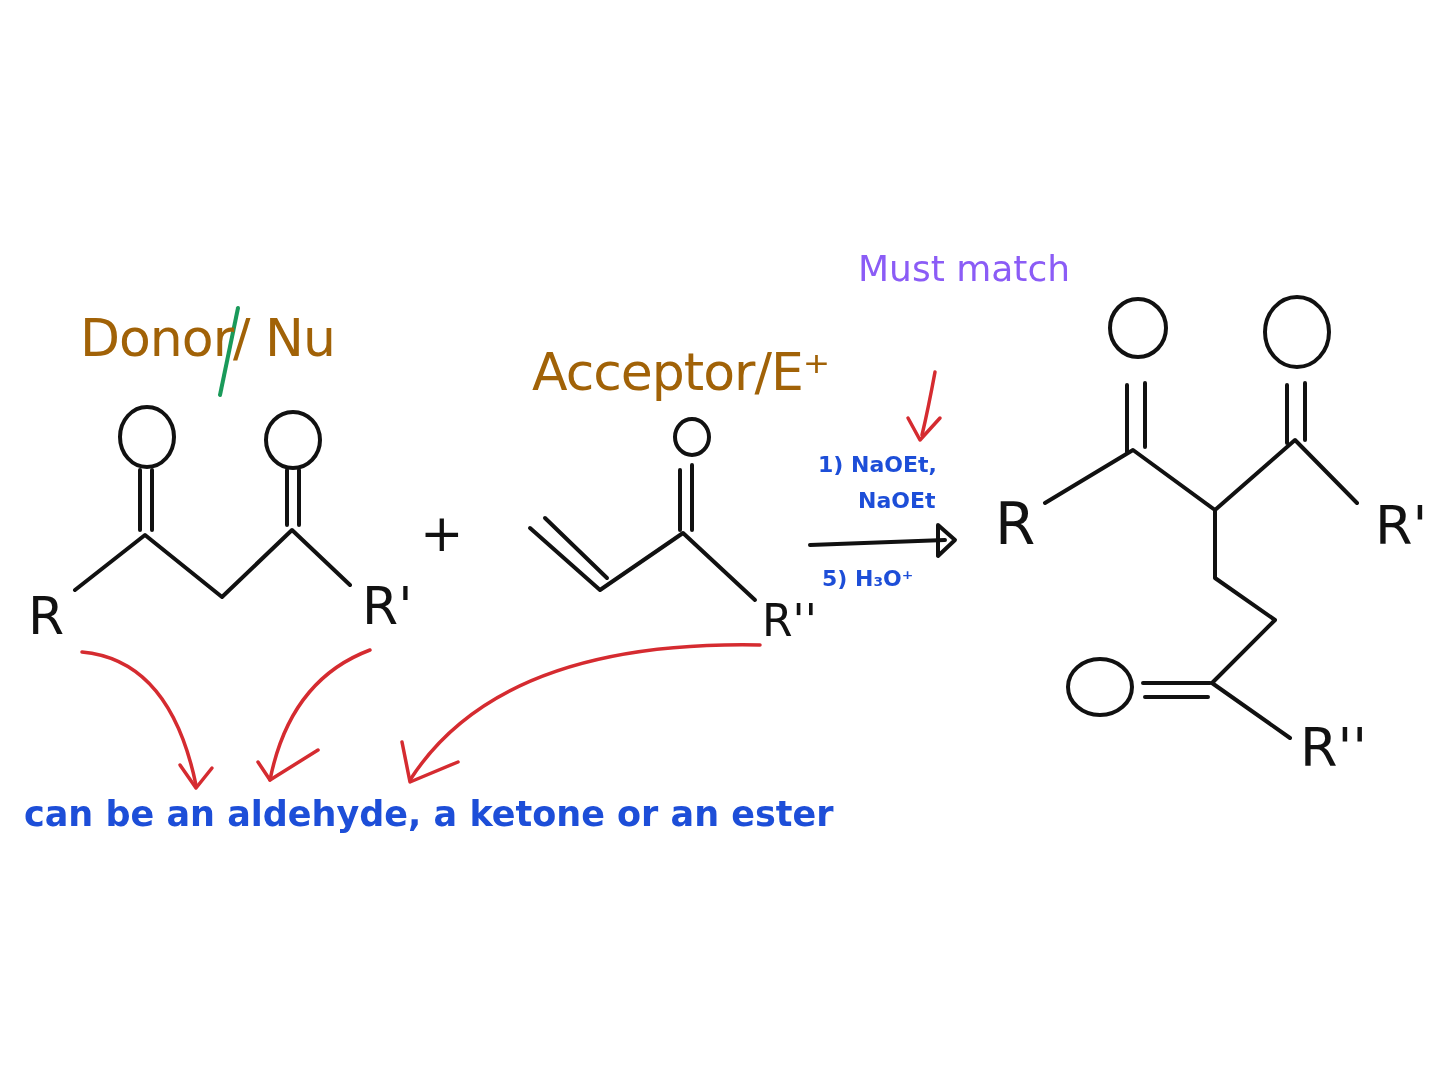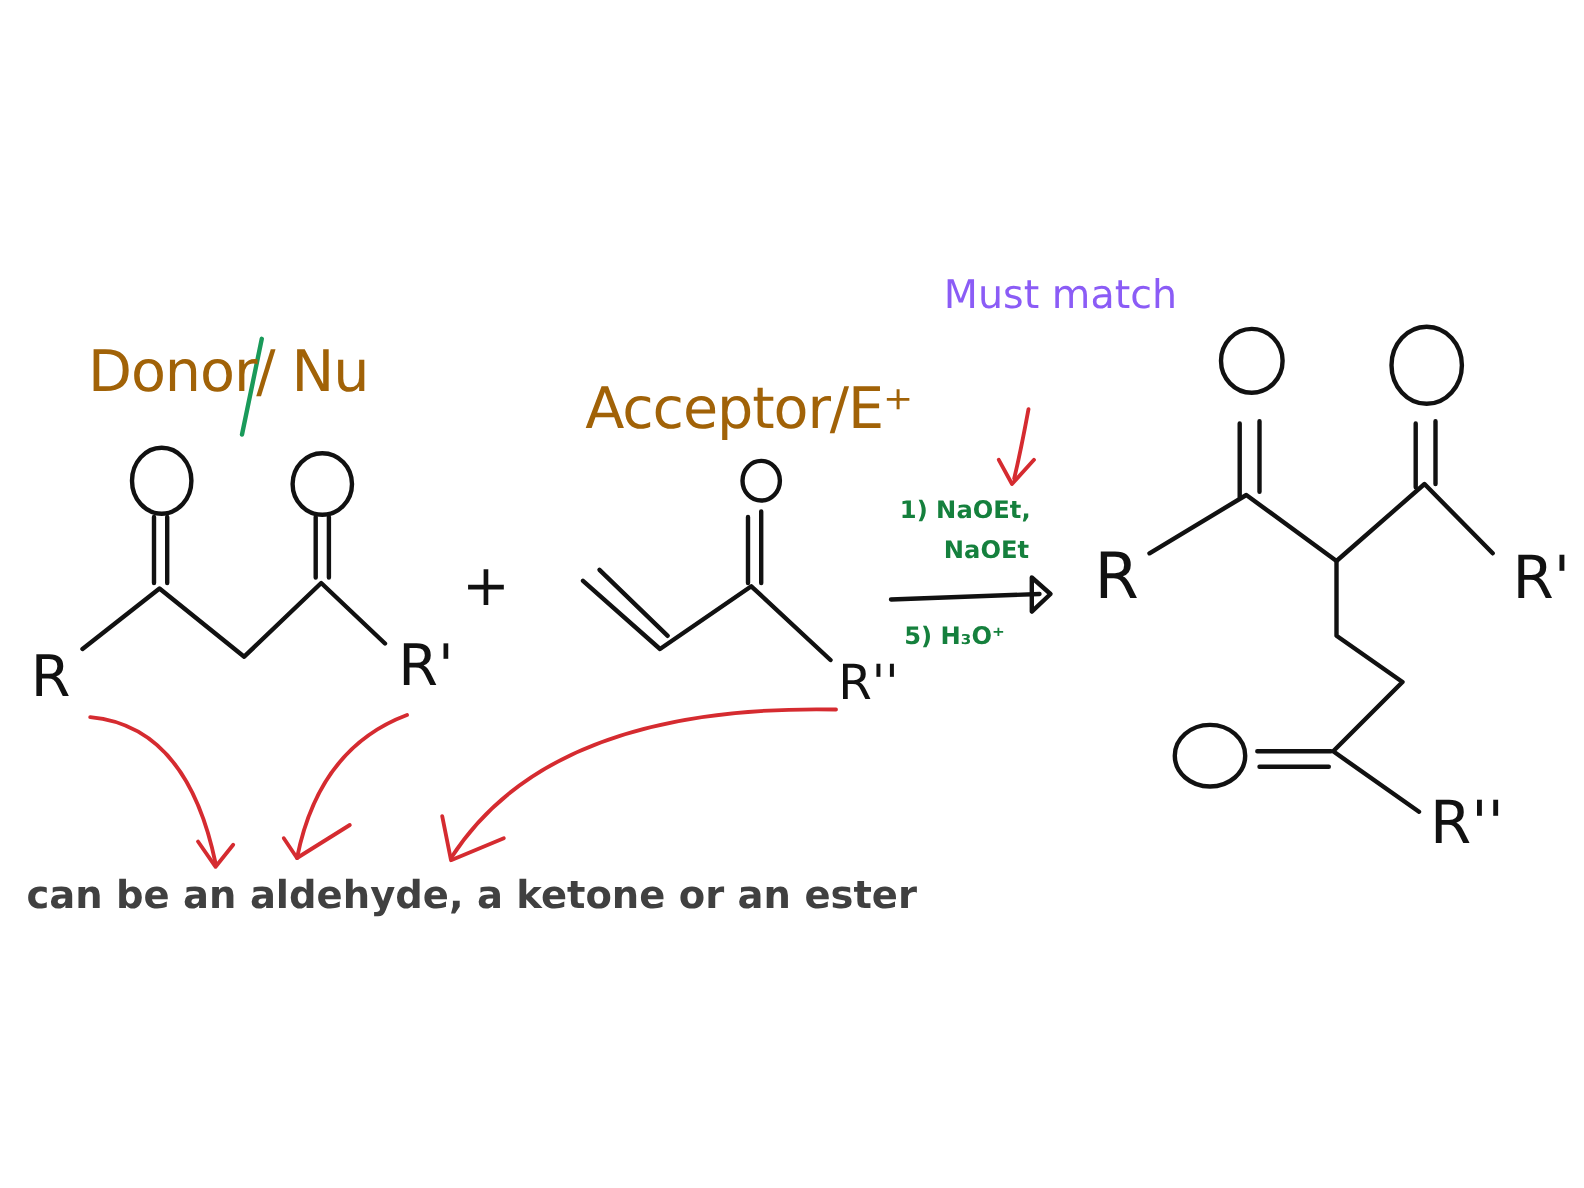--- a/index.html
+++ b/index.html
@@ -1,22 +1,22 @@
 <!DOCTYPE html>
 <html><head>
 <meta charset="utf-8">
 <style>
   html, body { margin: 0; padding: 0; background: #ffffff; }
   body { width: 1440px; height: 1080px; position: relative; overflow: hidden;
          font-family: "DejaVu Sans", sans-serif; }
   svg { position: absolute; left: 0; top: 0; }
   .green-label { position: absolute; color: #a16207; font-size: 52px; font-weight: normal; letter-spacing: -1px; }
   .red-note { position: absolute; color: #8b5cf6; font-size: 36px; line-height: 46px; }
-  .reagent { position: absolute; color: #15803d; font-size: 22px; font-weight: bold; }
-  .caption { position: absolute; left: 24px; top: 794px; color: #404040; font-size: 35px; font-weight: bold;
+  .reagent { position: absolute; color: #1d4ed8; font-size: 22px; font-weight: bold; }
+  .caption { position: absolute; left: 24px; top: 794px; color: #1d4ed8; font-size: 35px; font-weight: bold;
              font-family: "DejaVu Sans", sans-serif; }
   .atom { position: absolute; color: #111; font-size: 52px; line-height: 52px; }
   .plus { position: absolute; color: #111; font-size: 52px; }
 </style>
 </head>
 <body>
 
 <svg width="1440" height="1080" viewBox="0 0 1440 1080">
   <g fill="none" stroke="#111" stroke-width="4" stroke-linecap="round" stroke-linejoin="round">
 

